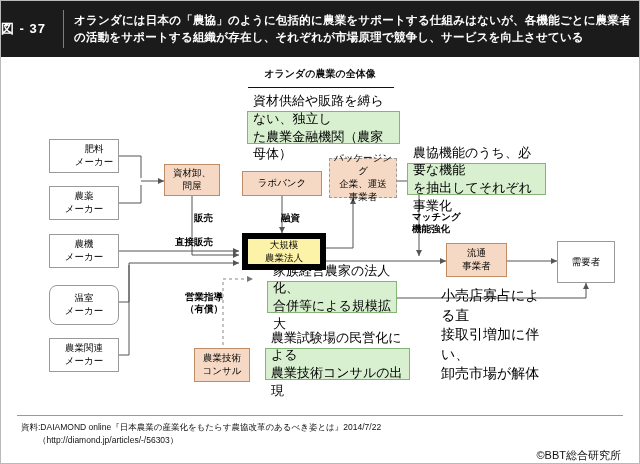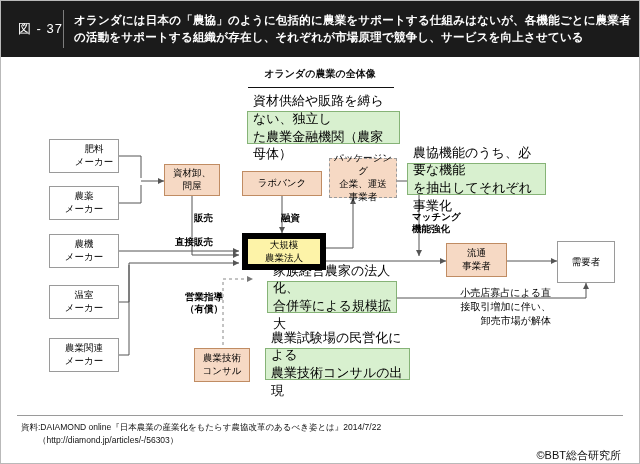--- a/index.html
+++ b/index.html
@@ -29,23 +29,23 @@
     width: 638px;
     height: 56px;
     background: #1b1b1b;
     color: #ffffff;
     display: flex;
     align-items: center;
   }
   .fig-label {
     width: 62px;
     flex: 0 0 62px;
-    text-align: right;
+    text-align: left;
     font-size: 13px;
-    font-weight: normal;
+    font-weight: bold;
     letter-spacing: 1px;
   }
   .header-divider {
     width: 1px;
     height: 38px;
     background: #7d7d7d;
     flex: 0 0 1px;
   }
   .header-title {
     flex: 1;
@@ -130,25 +130,24 @@
   .label {
     position: absolute;
     font-size: 9.5px;
     font-weight: bold;
     color: #000000;
     white-space: pre-line;
     line-height: 1.3;
   }
   .plain-note {
     position: absolute;
-    font-size: 10px;
+    font-size: 14px;
     color: #000000;
     line-height: 1.4;
     white-space: pre-line;
-    text-align: right;
   }
 
   
   .footer-rule {
     position: absolute;
     left: 16px;
     top: 414px;
     width: 606px;
     height: 1px;
     background: #9a9a9a;
@@ -224,21 +223,21 @@
         <path d="M238,272 L222,272 L222,186 L252,186" marker-end="url(#arrdash)"></path>
       </g>
     </svg>
 
     <div class="node box-white" style="left:48px; top:46px; width:70px; height:34px;padding-left:20px;">肥料
 メーカー</div>
     <div class="node box-white" style="left:48px; top:93px; width:70px; height:34px;">農薬
 メーカー</div>
     <div class="node box-white" style="left:48px; top:141px; width:70px; height:34px;">農機
 メーカー</div>
-    <div class="node box-white" style="left:48px; top:192px; width:70px; height:34px;">温室
+    <div class="node box-white" style="left:48px; top:192px; width:70px; height:40px;border-radius:8px;">温室
 メーカー</div>
     <div class="node box-white" style="left:48px; top:245px; width:70px; height:34px;">農業関連
 メーカー</div>
 
     <div class="node box-peach" style="left:163px; top:71px; width:56px; height:32px;">資材卸、
 問屋</div>
     <div class="node box-peach" style="left:241px; top:78px; width:80px; height:25px;">ラボバンク</div>
     <div class="node box-dashed" style="left:328px; top:65px; width:68px; height:40px;">パッケージング
 企業、運送
 事業者</div>

